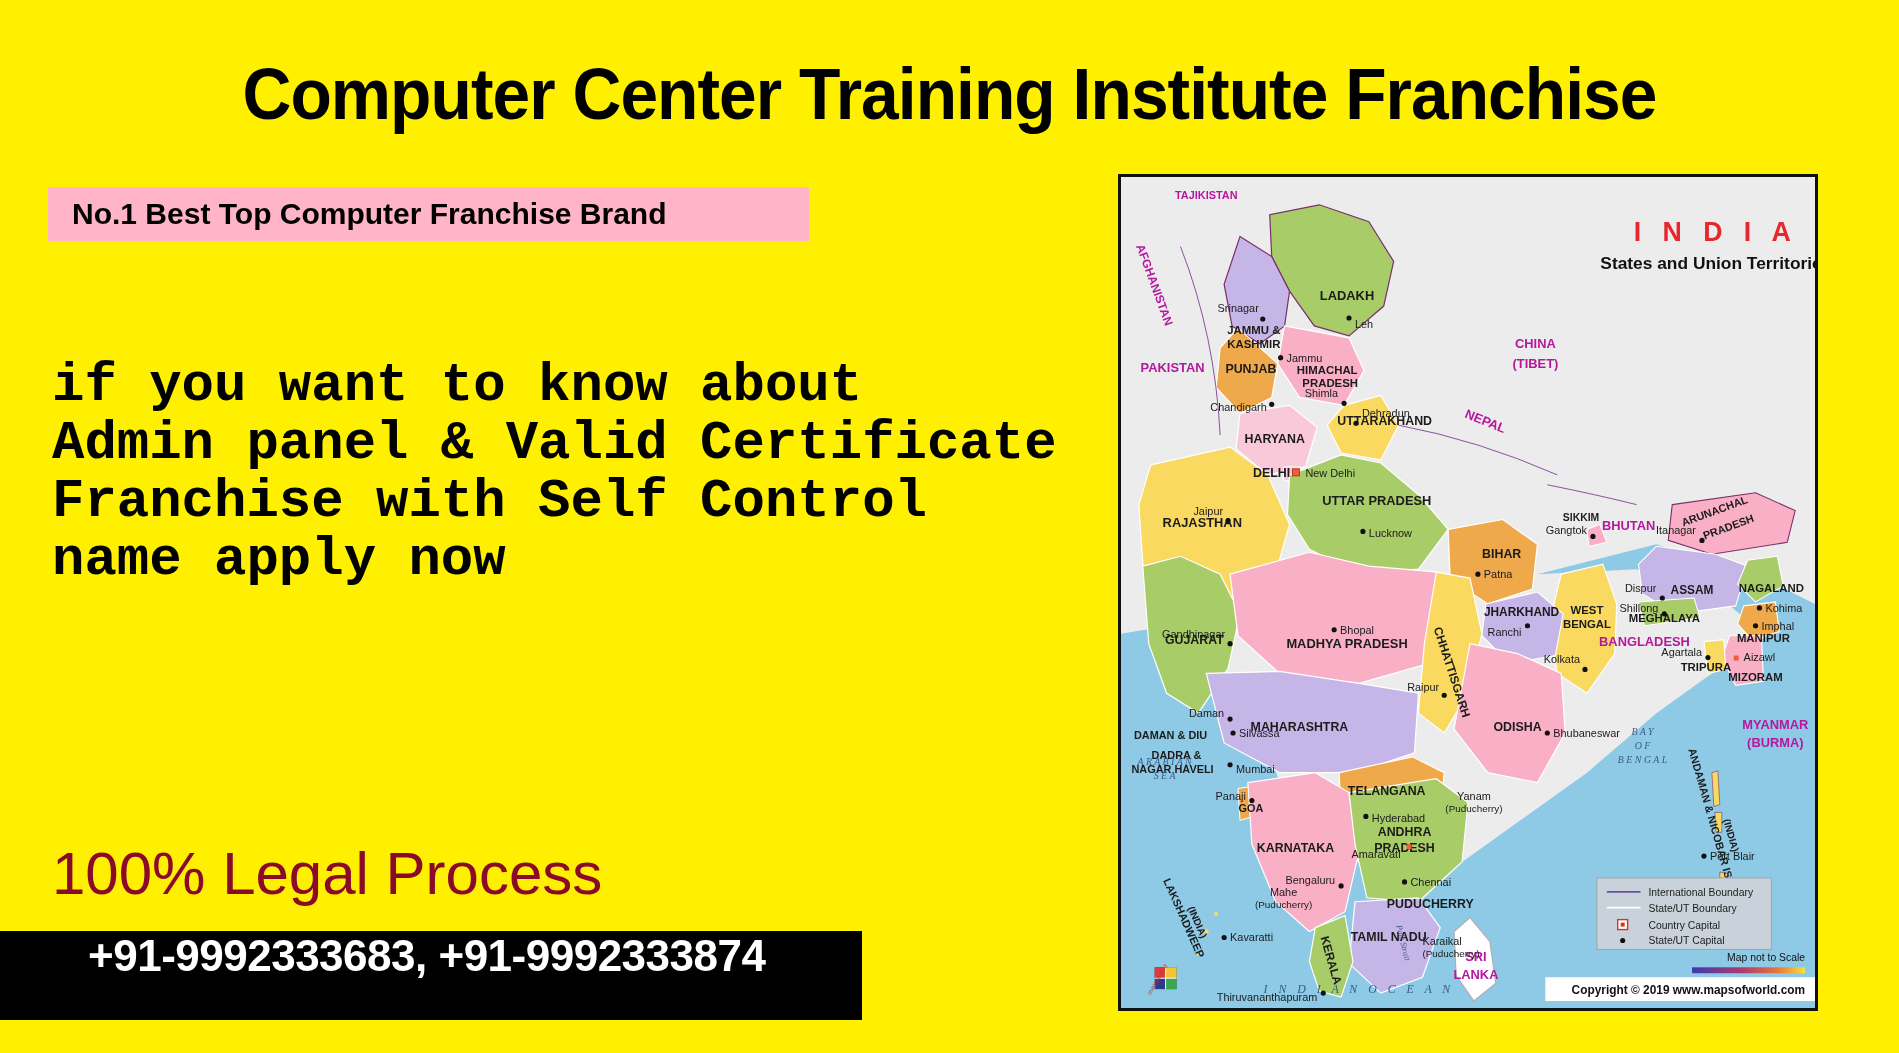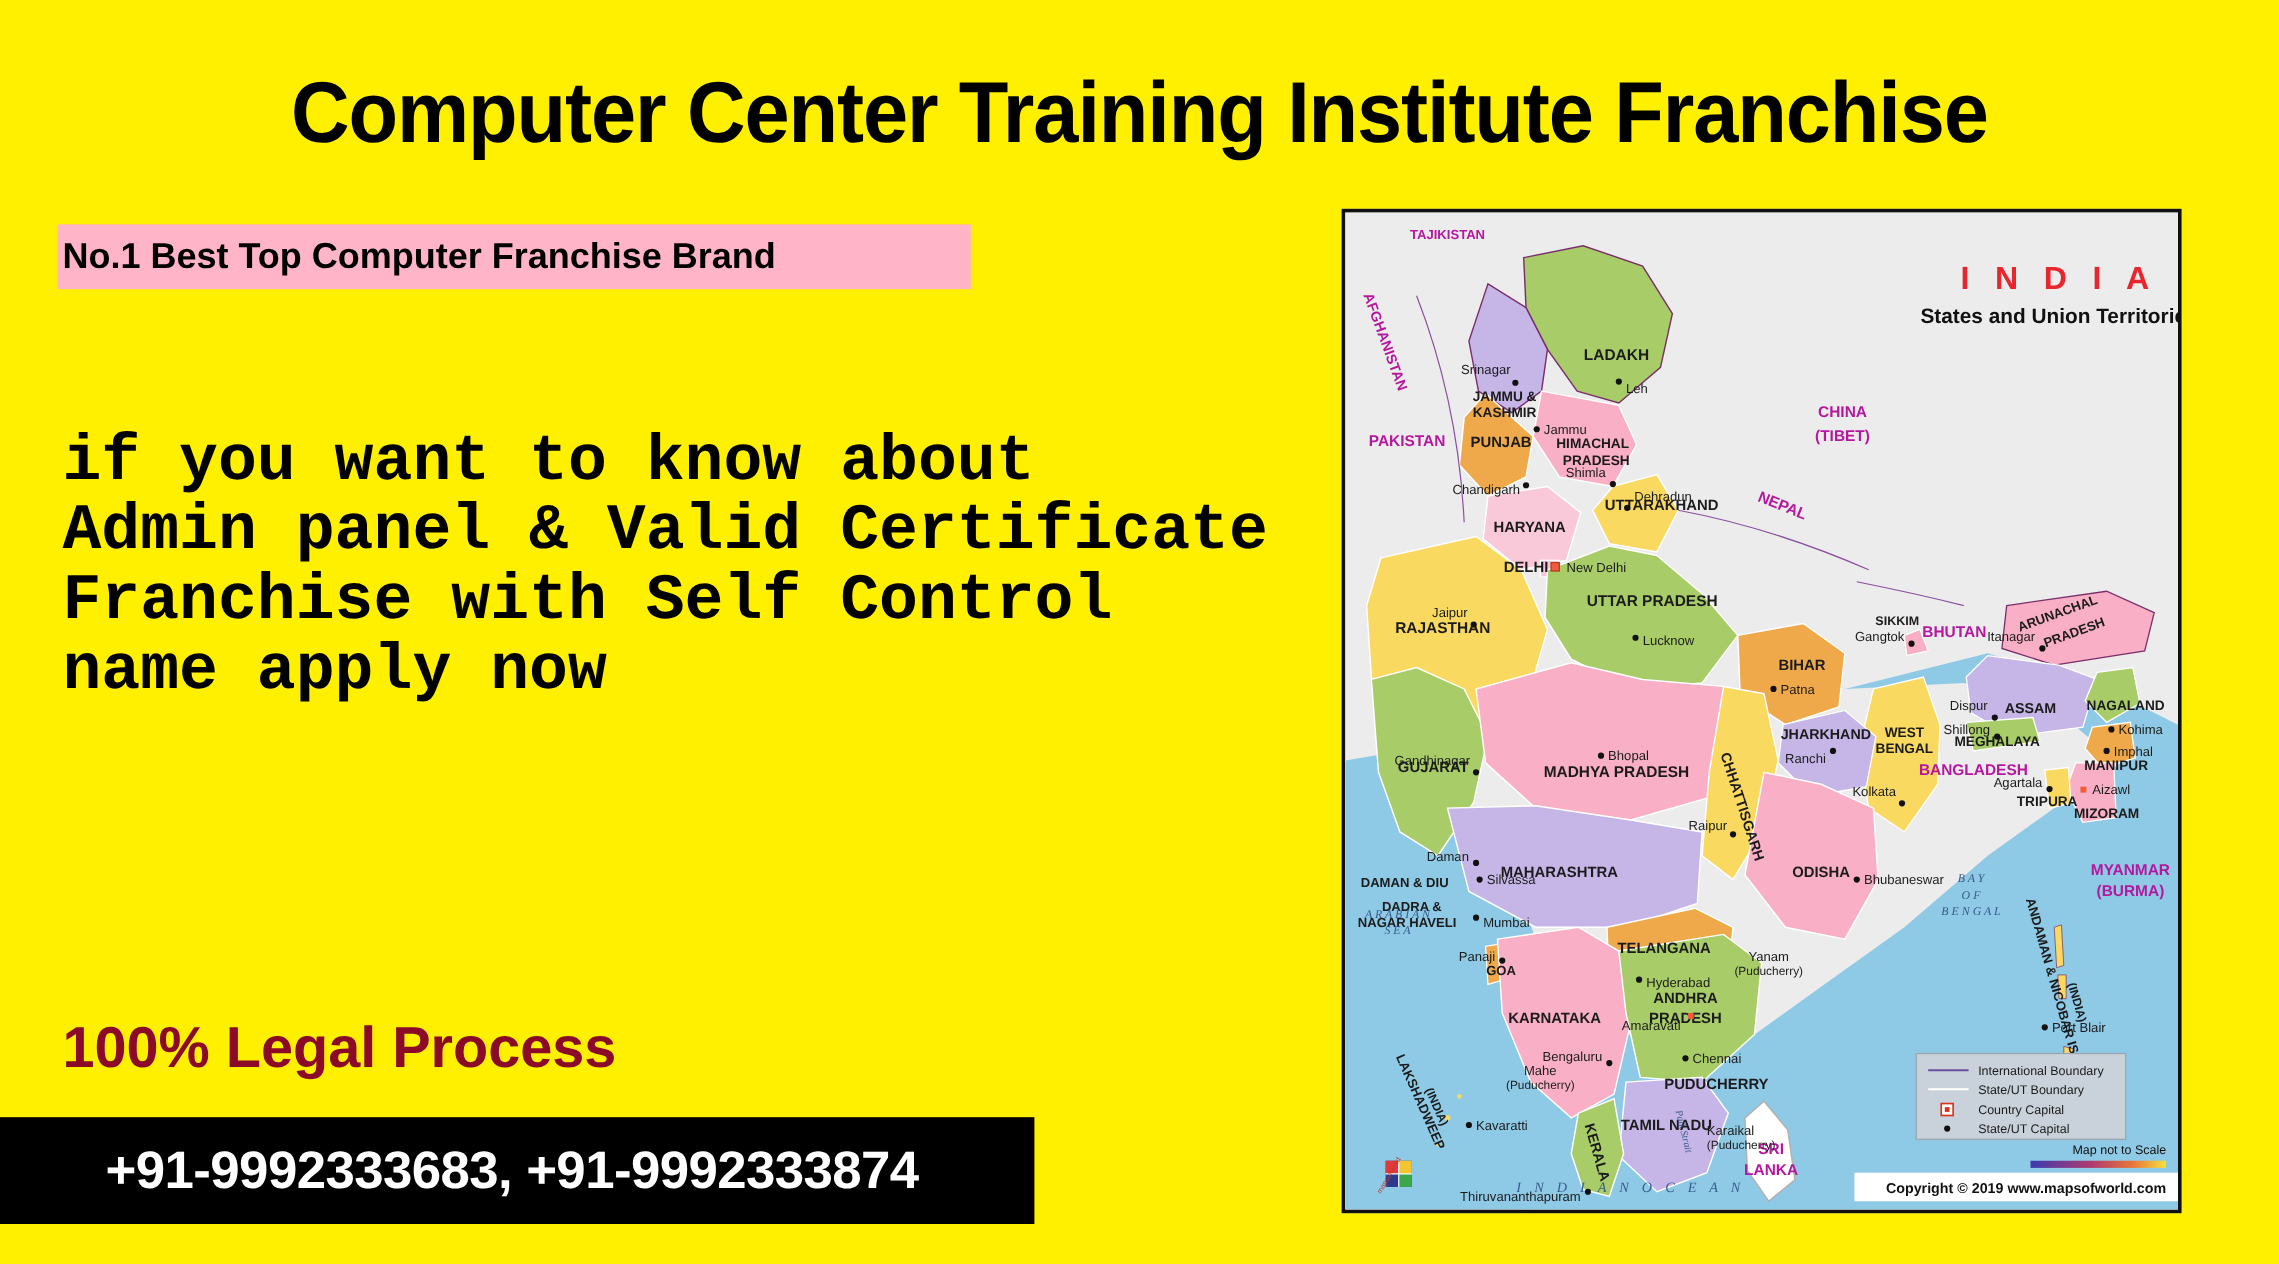--- a/index.html
+++ b/index.html
@@ -19,41 +19,41 @@
     transform:scaleX(.94);transform-origin:50% 50%;
     white-space:nowrap;
   }
   #tagline-banner{
     position:absolute;left:48px;top:187px;width:761px;height:54px;
     background:#FFB4C8;
     display:flex;align-items:center;
   }
   #tagline-text{
     font-weight:bold;font-size:30px;color:#000;
-    padding-left:4px;white-space:nowrap;
+    padding-left:24px;white-space:nowrap;
     font-family:"Liberation Sans Narrow","Liberation Sans",sans-serif;
     transform:scaleX(1.0);
   }
   #promo-body{
     position:absolute;left:52px;top:357px;width:1010px;
   }
   .promo-line{
     font-family:Liberation Mono, monospace;
     font-weight:bold;font-size:54px;line-height:58px;
     color:#000;white-space:nowrap;letter-spacing:0px;
   }
   #legal-line{
     position:absolute;left:52px;top:835px;
     font-family:"Liberation Sans Narrow","Liberation Sans",sans-serif;
-    font-weight:bold;font-size:48px;line-height:78px;
+    font-weight:normal;font-size:60px;line-height:78px;
     color:#8B0A28;white-space:nowrap;
   }
   #phone-bar{
     position:absolute;left:0;top:931px;width:862px;height:89px;
-    background:#000;display:flex;align-items:center;
+    background:#000;display:flex;align-items:flex-start;
   }
   #phone-text{
     color:#fff;font-weight:bold;font-size:44px;
     font-family:"Liberation Sans Narrow","Liberation Sans",sans-serif;
     padding-left:88px;white-space:nowrap;letter-spacing:-0.5px;
   }
 
   
   #map-panel{
     position:absolute;left:1118px;top:174px;width:700px;height:837px;

